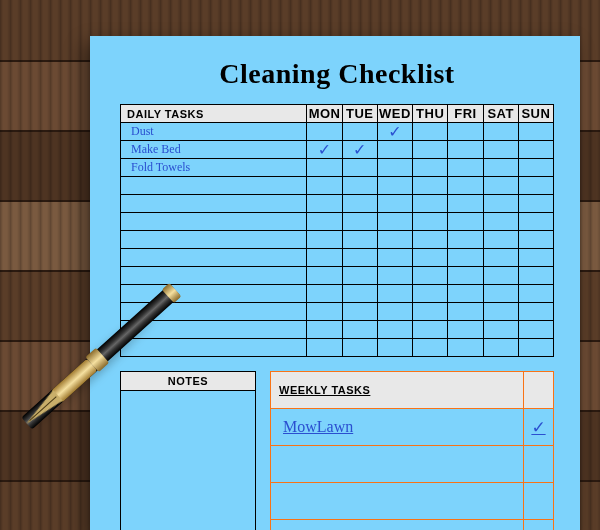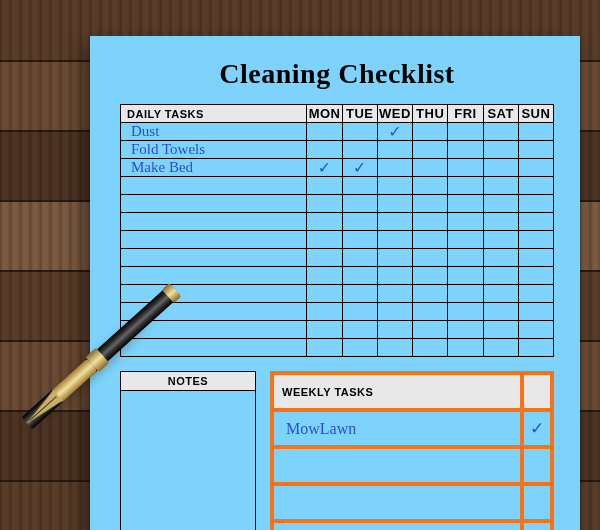--- a/index.html
+++ b/index.html
@@ -56,21 +56,21 @@
     letter-spacing: 0.5px;
   }
   table.daily th.task-head {
     text-align: left; padding-left: 6px; font-size: 11px;
   }
   table.daily td.task {
     text-align: left;
     padding-left: 10px;
     color: #2a4fd0;
     font-family: 'Comic Sans MS', 'Segoe Script', cursive;
-    font-size: 15px;
+    font-size: 12px;
   }
   .col-task { width: 180px; }
   .col-day { width: 34px; }
   .check {
     color: #2a4fd0;
     font-family: 'Segoe Script', cursive;
     font-size: 16px;
     line-height: 14px;
   }
   .lower {
@@ -91,24 +91,25 @@
     border-bottom: 1.5px solid #000;
     padding: 3px 0;
     letter-spacing: 0.5px;
   }
   .notes-body { height: 118px; }
   table.weekly {
     flex: 1;
     border-collapse: collapse;
   }
   table.weekly th, table.weekly td {
-    border: 4px solid #f97316;
+    border: 1px solid #f97316;
     height: 37px;
     font-size: 11px;
     padding: 0;
+    text-decoration: underline;
   }
   table.weekly th {
     background: #e8e8e8;
     font-family: Arial, sans-serif;
     font-weight: bold;
     font-size: 11px;
     text-align: left;
     padding-left: 8px;
     letter-spacing: 0.5px;
   }
@@ -216,33 +217,33 @@
           <td class="task">Dust</td>
           <td></td>
           <td></td>
           <td><span class="check">✓</span></td>
           <td></td>
           <td></td>
           <td></td>
           <td></td>
         </tr>
         <tr>
-          <td class="task">Fold Towels</td>
-          <td></td>
-          <td></td>
-          <td></td>
-          <td></td>
-          <td></td>
-          <td></td>
-          <td></td>
-        </tr>
-        <tr>
           <td class="task">Make Bed</td>
           <td><span class="check">✓</span></td>
           <td><span class="check">✓</span></td>
+          <td></td>
+          <td></td>
+          <td></td>
+          <td></td>
+          <td></td>
+        </tr>
+        <tr>
+          <td class="task">Fold Towels</td>
+          <td></td>
+          <td></td>
           <td></td>
           <td></td>
           <td></td>
           <td></td>
           <td></td>
         </tr>
         <tr>
           <td class="task"></td>
           <td></td>
           <td></td>

